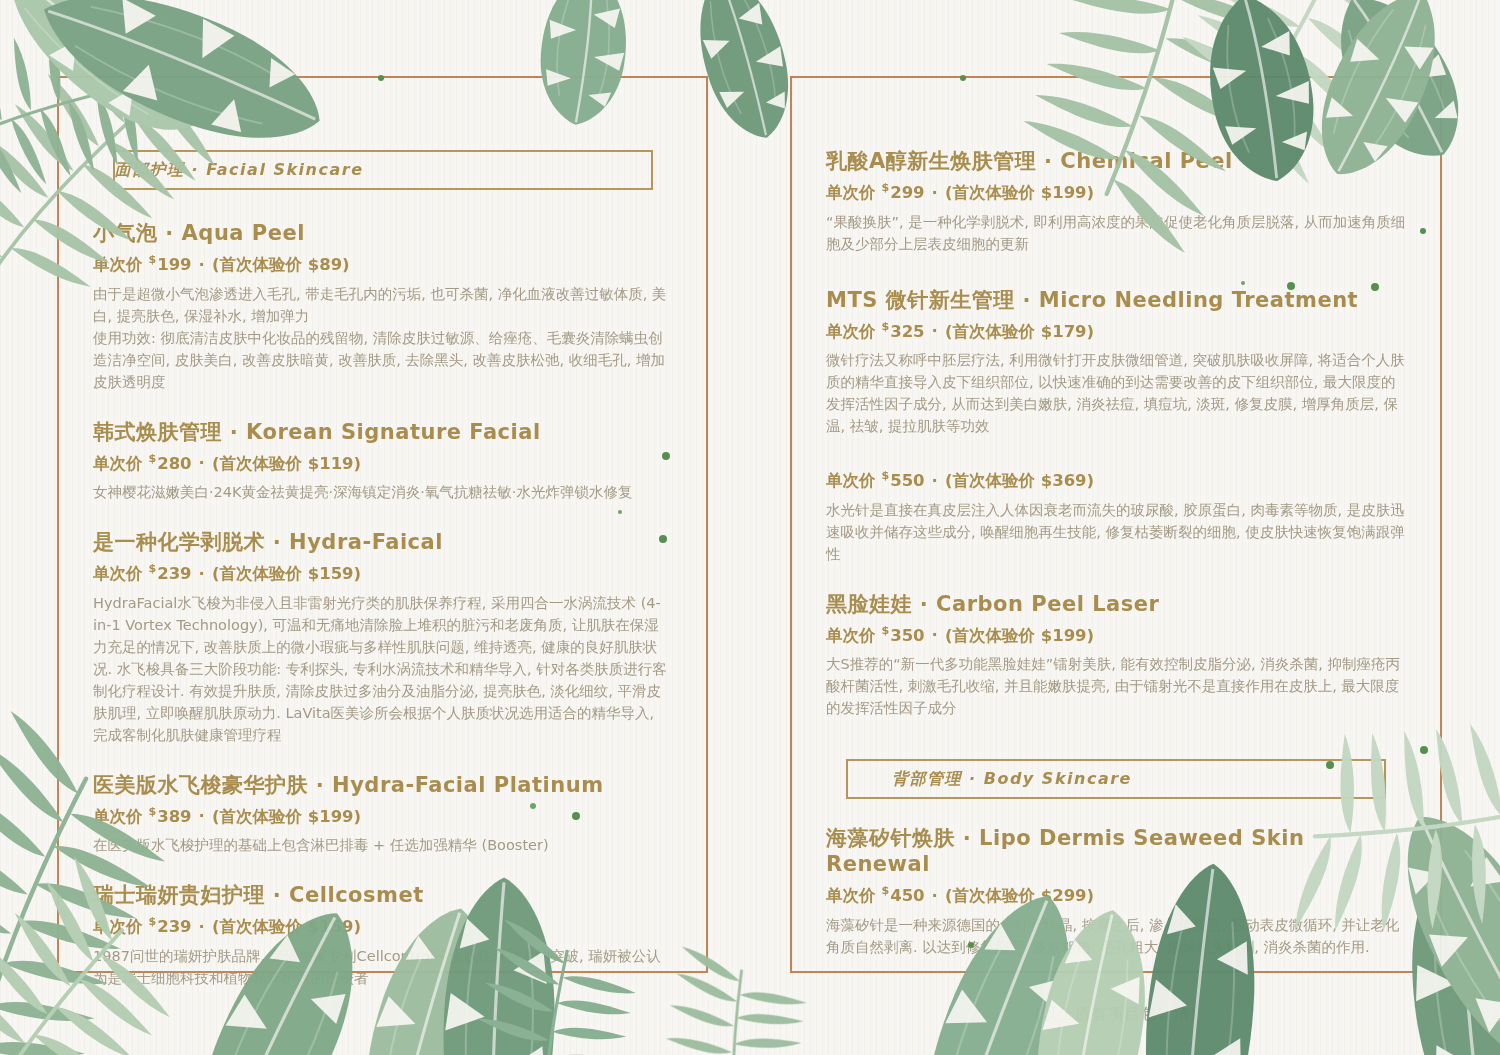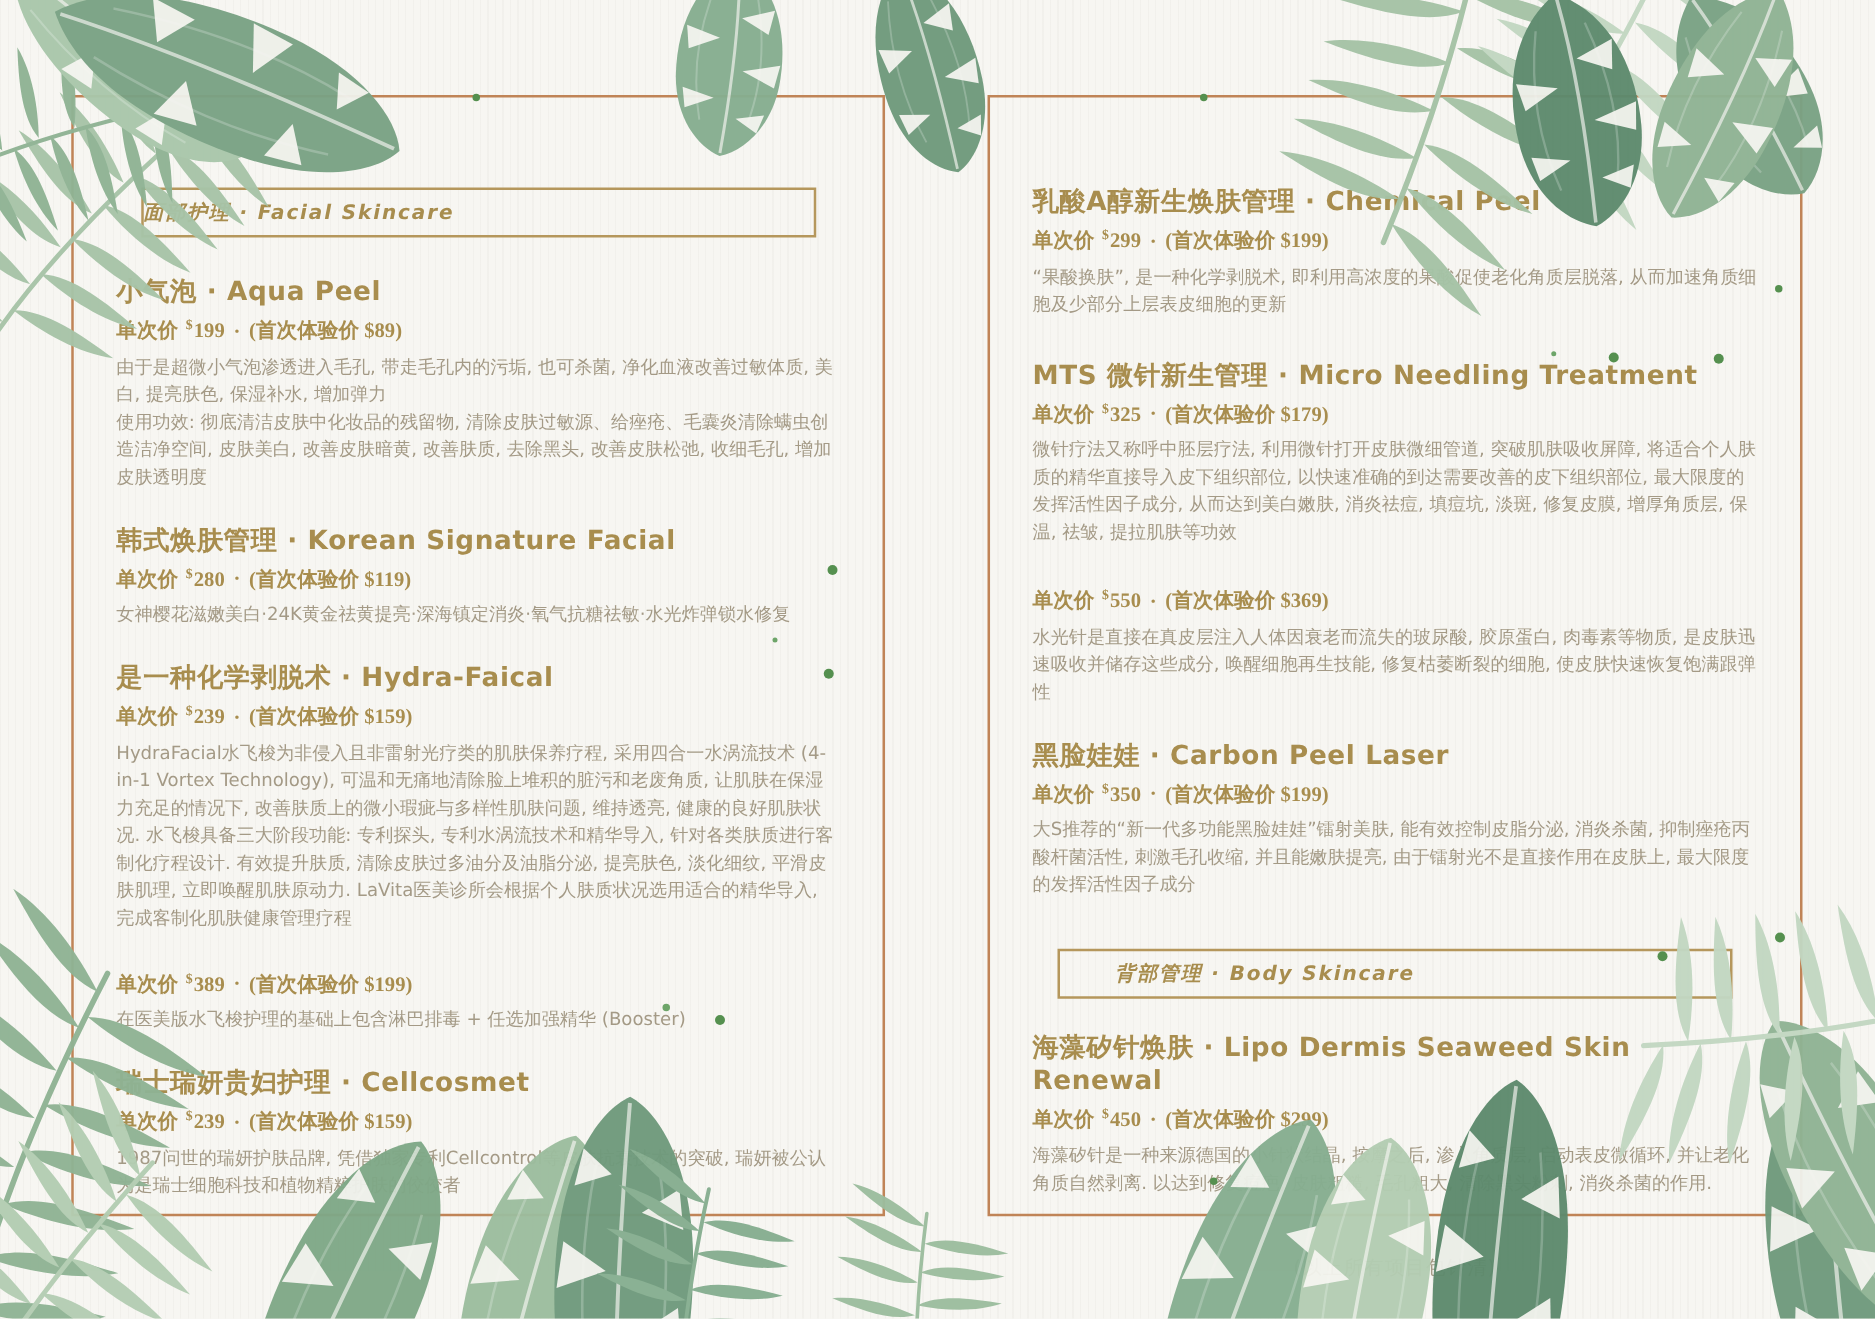--- a/index.html
+++ b/index.html
@@ -42,21 +42,21 @@
     font-style:italic;
   }
   .sb-left{margin-top:72px;}
   .sb-body{margin-top:40px;padding-left:44px;}
   .item .title{
     font-size:21px;font-weight:bold;color:var(--gold);
     letter-spacing:0.5px;line-height:26px;
   }
   .item .price{
     font-size:16.5px;font-weight:bold;color:var(--gold);
-    margin-top:3px;line-height:22px;font-family:Liberation Serif, serif;
+    margin-top:3px;line-height:22px;
   }
   .item .price sup{font-size:11px;margin-left:6px;margin-right:1px;}
   .item .price .sep{margin:0 7px;}
   .item .desc{
     font-size:14.5px;line-height:22px;color:var(--body);
     margin-top:7px;white-space:pre-line;
   }
   .note{
     text-align:center;font-size:15.5px;color:var(--body);
     margin-top:46px;letter-spacing:1px;
@@ -94,20 +94,21 @@
 
   <div class="item" style="margin-top:26px">
     <div class="title">是一种化学剥脱术 · Hydra-Faical</div>
     <div class="price">
       <span>单次价</span><sup>$</sup><span>239</span><span class="sep">·</span><span>(首次体验价 $159)</span>
     </div>
     <div class="desc">HydraFacial水飞梭为非侵入且非雷射光疗类的肌肤保养疗程, 采用四合一水涡流技术 (4-in-1 Vortex Technology), 可温和无痛地清除脸上堆积的脏污和老废角质, 让肌肤在保湿力充足的情况下, 改善肤质上的微小瑕疵与多样性肌肤问题, 维持透亮, 健康的良好肌肤状况. 水飞梭具备三大阶段功能: 专利探头, 专利水涡流技术和精华导入, 针对各类肤质进行客制化疗程设计. 有效提升肤质, 清除皮肤过多油分及油脂分泌, 提亮肤色, 淡化细纹, 平滑皮肤肌理, 立即唤醒肌肤原动力. LaVita医美诊所会根据个人肤质状况选用适合的精华导入, 完成客制化肌肤健康管理疗程</div>
   </div>
 
   <div class="item" style="margin-top:26px">
+    <div class="title">医美版水飞梭豪华护肤 · Hydra-Facial Platinum</div>
     <div class="price">
       <span>单次价</span><sup>$</sup><span>389</span><span class="sep">·</span><span>(首次体验价 $199)</span>
     </div>
     <div class="desc">在医美版水飞梭护理的基础上包含淋巴排毒 + 任选加强精华 (Booster)</div>
   </div>
 
   <div class="item" style="margin-top:26px">
     <div class="title">瑞士瑞妍贵妇护理 · Cellcosmet</div>
     <div class="price">
       <span>单次价</span><sup>$</sup><span>239</span><span class="sep">·</span><span>(首次体验价 $159)</span>

